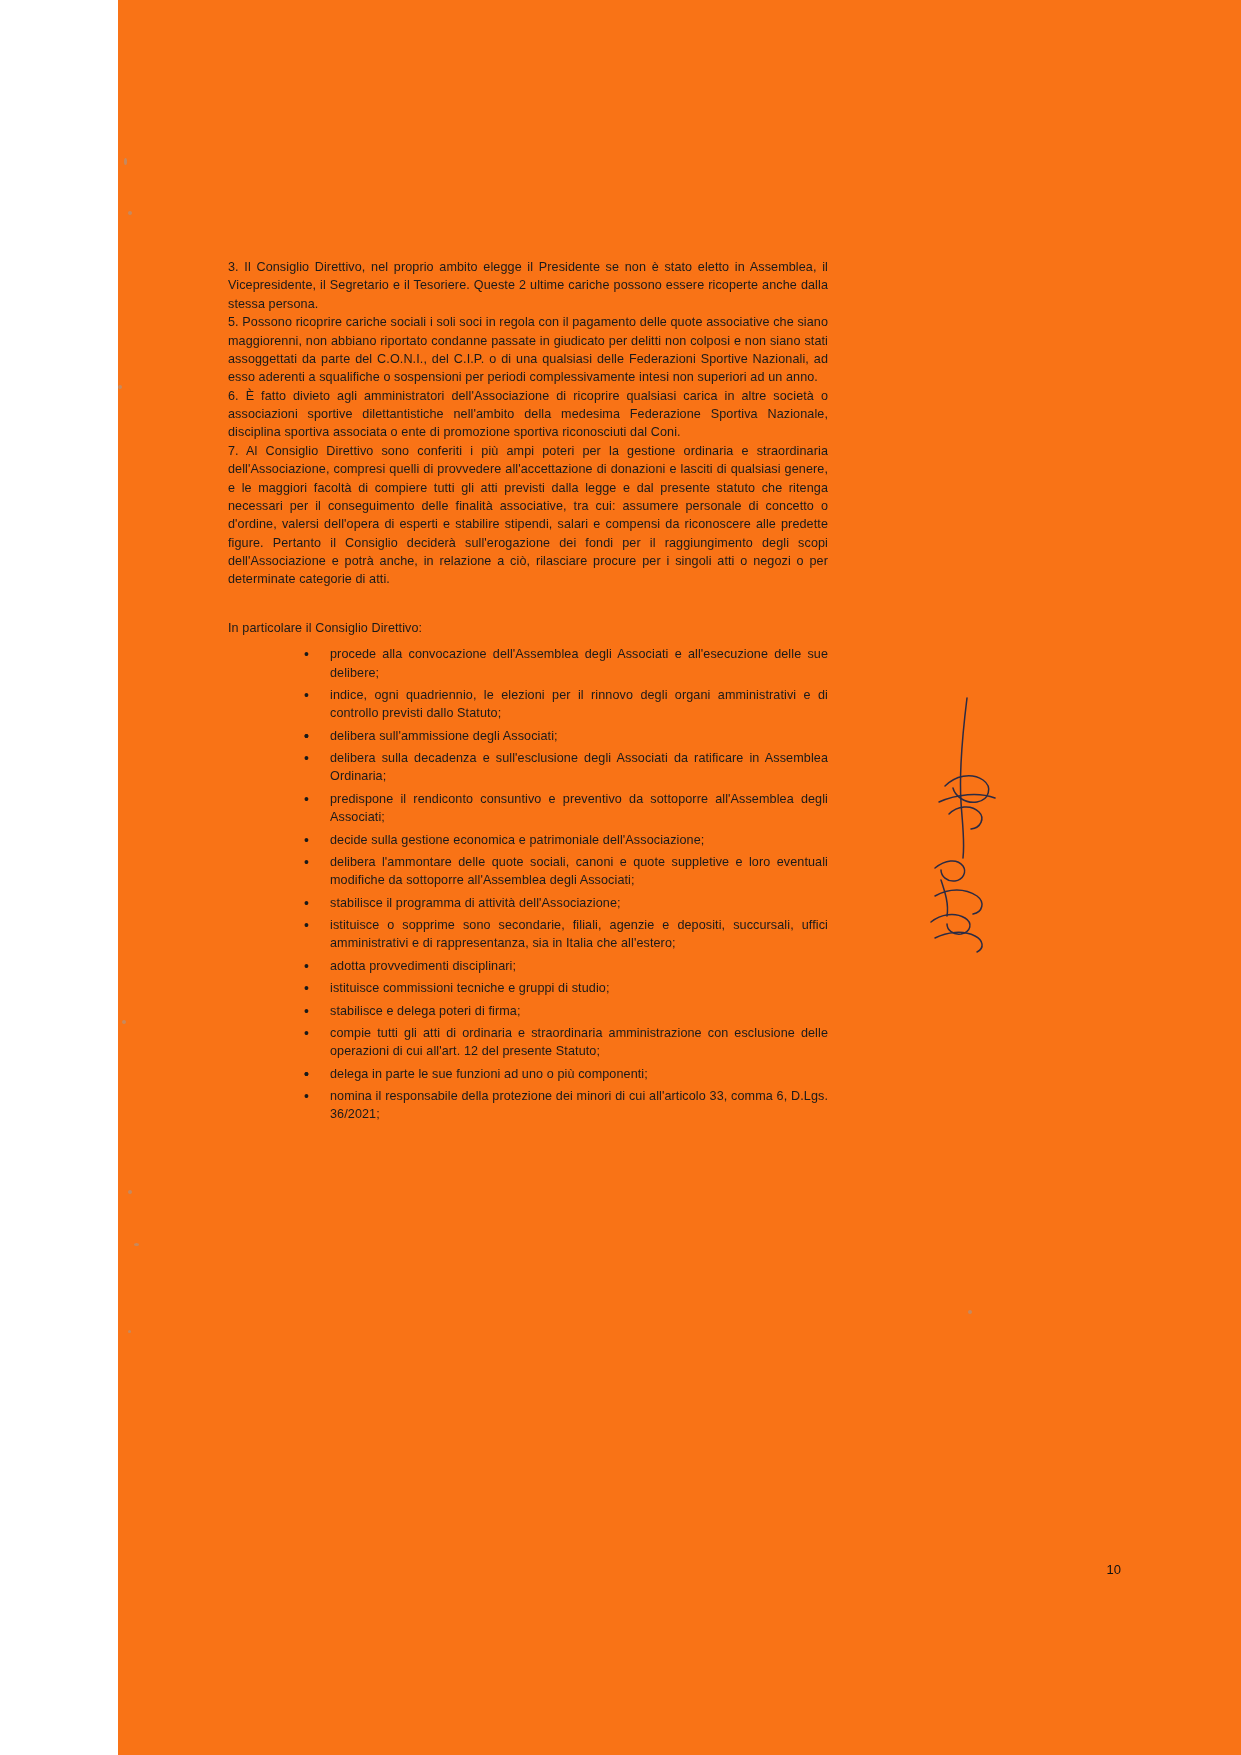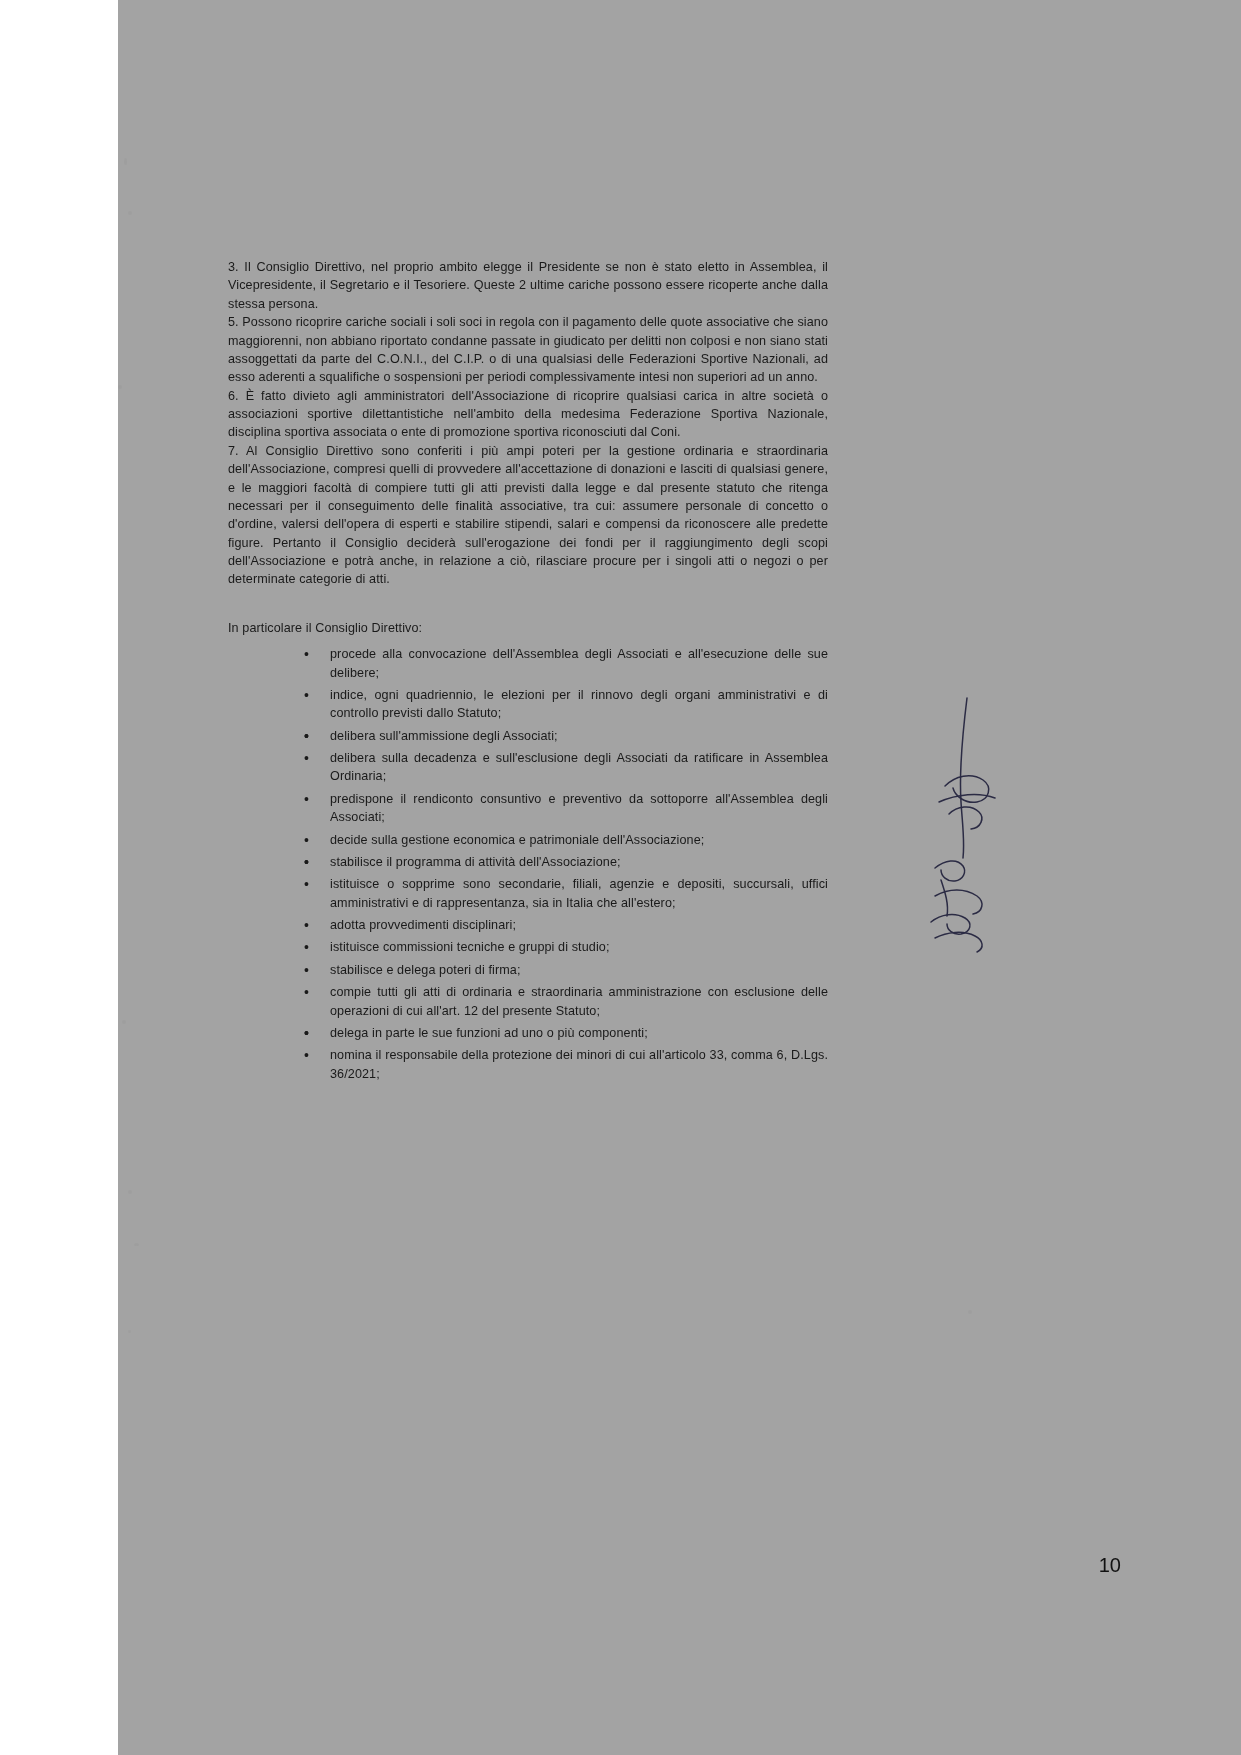--- a/index.html
+++ b/index.html
@@ -7,21 +7,21 @@
     padding: 0;
     background: #ffffff;
   }
   body {
     font-family: "Liberation Sans", sans-serif;
   }
   .page {
     position: relative;
     width: 1241px;
     height: 1755px;
-    background: #a3a3a3;
+    background: #f97316;
     overflow: hidden;
   }
   
   .scan-edge-left {
     position: absolute;
     left: 0; top: 0;
     width: 118px; height: 100%;
     background: #ffffff;
   }
   .content {
@@ -64,21 +64,21 @@
     left: 4px;
     top: -1px;
     font-size: 14px;
     line-height: 1.46;
     color: #1a1a1a;
   }
   .page-number {
     position: absolute;
     right: 120px;
     bottom: 178px;
-    font-size: 20px;
+    font-size: 13px;
     color: #111;
   }
   .signature {
     position: absolute;
     left: 905px;
     top: 690px;
     width: 130px;
     height: 280px;
     pointer-events: none;
   }
@@ -114,21 +114,21 @@
     <p class="para spaced">In particolare il Consiglio Direttivo:</p>
 
     <ul class="list">
       <li><span class="bullet">•</span><span>procede alla convocazione dell'Assemblea degli Associati e all'esecuzione delle sue delibere;</span></li>
       <li><span class="bullet">•</span><span>indice, ogni quadriennio, le elezioni per il rinnovo degli organi amministrativi e di controllo previsti dallo Statuto;</span></li>
       <li><span class="bullet">•</span></li>
       <li><span class="bullet">•</span><span>delibera sull'ammissione degli Associati;</span></li>
       <li><span class="bullet">•</span><span>delibera sulla decadenza e sull'esclusione degli Associati da ratificare in Assemblea Ordinaria;</span></li>
       <li><span class="bullet">•</span><span>predispone il rendiconto consuntivo e preventivo da sottoporre all'Assemblea degli Associati;</span></li>
       <li><span class="bullet">•</span><span>decide sulla gestione economica e patrimoniale dell'Associazione;</span></li>
-      <li><span class="bullet">•</span></li>
+      <li><span class="bullet">•</span><span>delibera l'ammontare delle quote sociali, canoni e quote suppletive e loro eventuali modifiche da sottoporre all'Assemblea degli Associati;</span></li>
       <li><span class="bullet">•</span><span>stabilisce il programma di attività dell'Associazione;</span></li>
       <li><span class="bullet">•</span><span>istituisce o sopprime sono secondarie, filiali, agenzie e depositi, succursali, uffici amministrativi e di rappresentanza, sia in Italia che all'estero;</span></li>
       <li><span class="bullet">•</span><span>adotta provvedimenti disciplinari;</span></li>
       <li><span class="bullet">•</span><span>istituisce commissioni tecniche e gruppi di studio;</span></li>
       <li><span class="bullet">•</span><span>stabilisce e delega poteri di firma;</span></li>
       <li><span class="bullet">•</span><span>compie tutti gli atti di ordinaria e straordinaria amministrazione con esclusione delle operazioni di cui all'art. 12 del presente Statuto;</span></li>
       <li><span class="bullet">•</span></li>
       <li><span class="bullet">•</span><span>delega in parte le sue funzioni ad uno o più componenti;</span></li>
       <li><span class="bullet">•</span><span>nomina il responsabile della protezione dei minori di cui all'articolo 33, comma 6, D.Lgs. 36/2021;</span></li>
     </ul>

